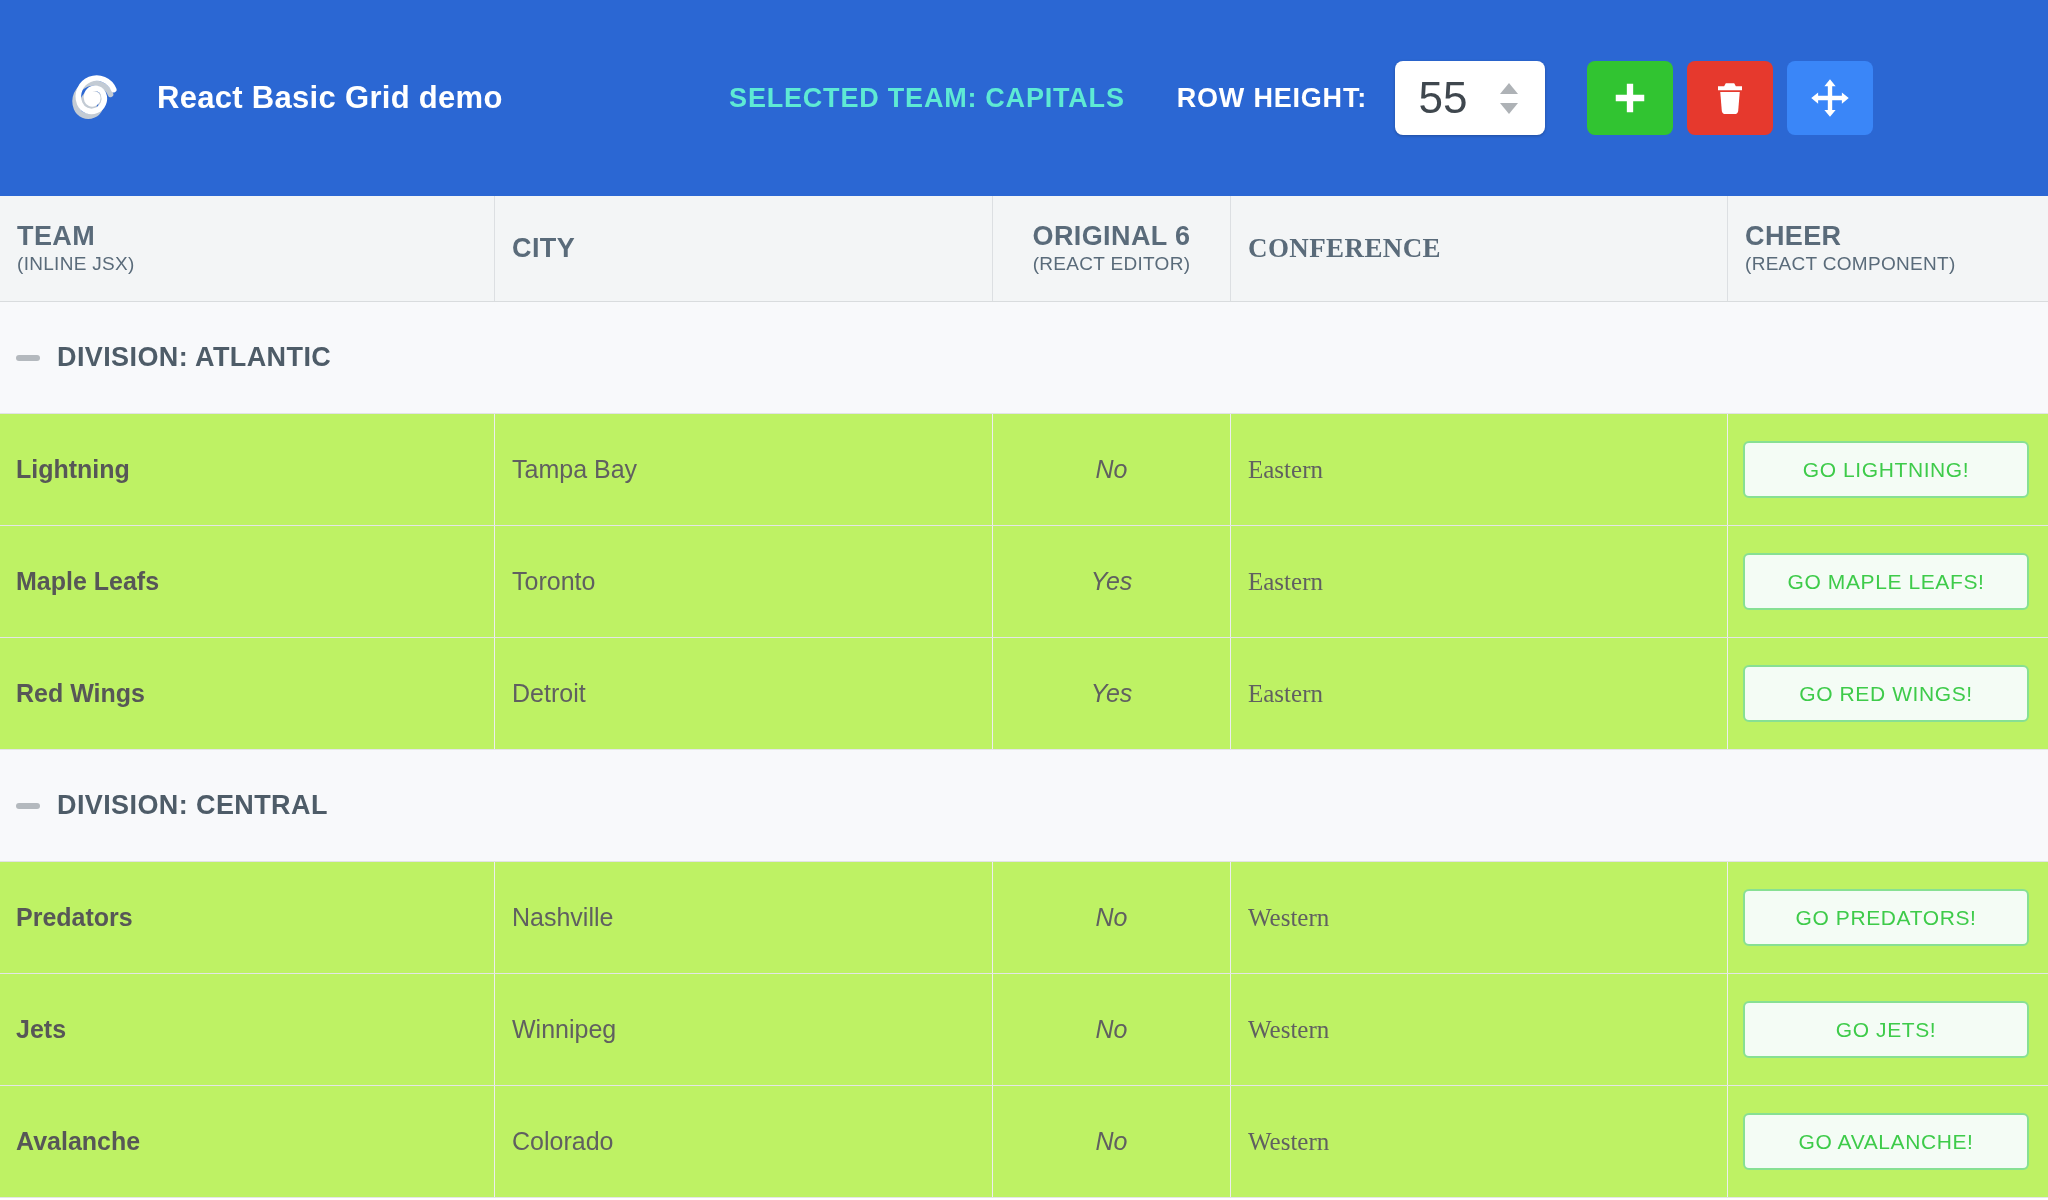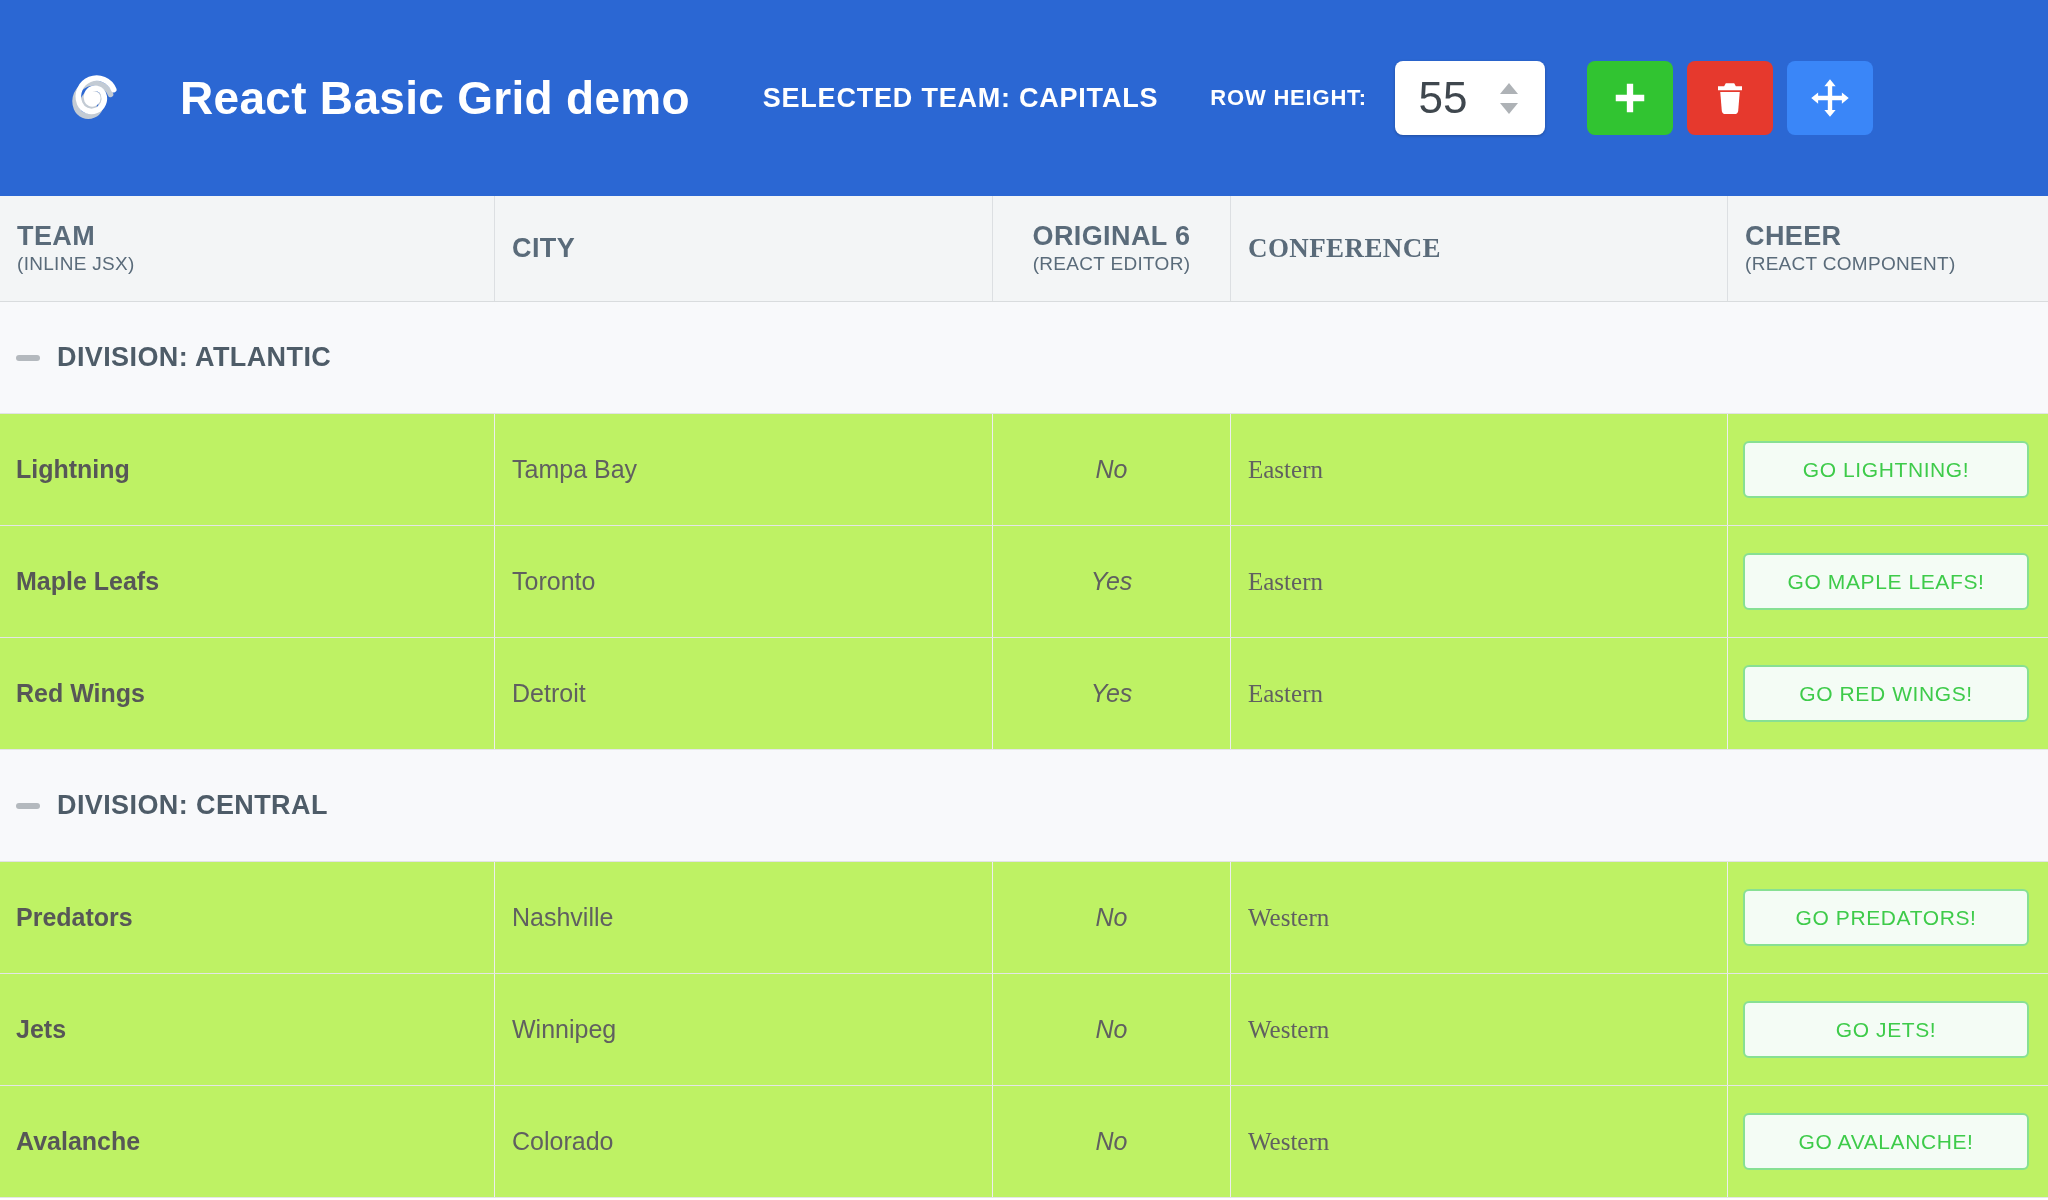--- a/index.html
+++ b/index.html
@@ -11,33 +11,33 @@
   }
 
   
   .app-header {
     height: 196px; background: #2b67d3;
     display: flex; align-items: center;
     padding: 0 175px 0 53px;
   }
   .logo { width: 80px; height: 80px; flex: 0 0 auto; }
   .page-title {
-    margin: 0 0 0 47px; color: #ffffff;
-    font-size: 46px; font-weight: 600; letter-spacing: 0.3px;
+    margin: 0 0 0 24px; color: #ffffff;
+    font-size: 31px; font-weight: 600; letter-spacing: 0.3px;
     white-space: nowrap;
   }
   .sel-team {
     margin-left: auto; margin-right: 52px;
-    color: #ffffff; font-size: 27px; letter-spacing: 0.8px;
+    color: #5eead4; font-size: 27px; letter-spacing: 0.8px;
     white-space: nowrap;
   }
   .sel-team .lbl { font-weight: 600; }
   .sel-team .val { font-weight: 700; margin-left: 8px; }
   .rh-label {
-    color: #ffffff; font-size: 22px; font-weight: 600;
+    color: #ffffff; font-size: 27px; font-weight: 600;
     letter-spacing: 0.8px; margin-right: 28px; white-space: nowrap;
   }
   .numbox {
     width: 150px; height: 74px; background: #ffffff; border-radius: 8px;
     display: flex; align-items: center; margin-right: 42px;
     box-shadow: 0 1px 3px rgba(0,0,0,0.25);
   }
   .numbox input {
     width: 92px; border: none; outline: none; background: transparent;
     font-family: "Liberation Sans", sans-serif;

